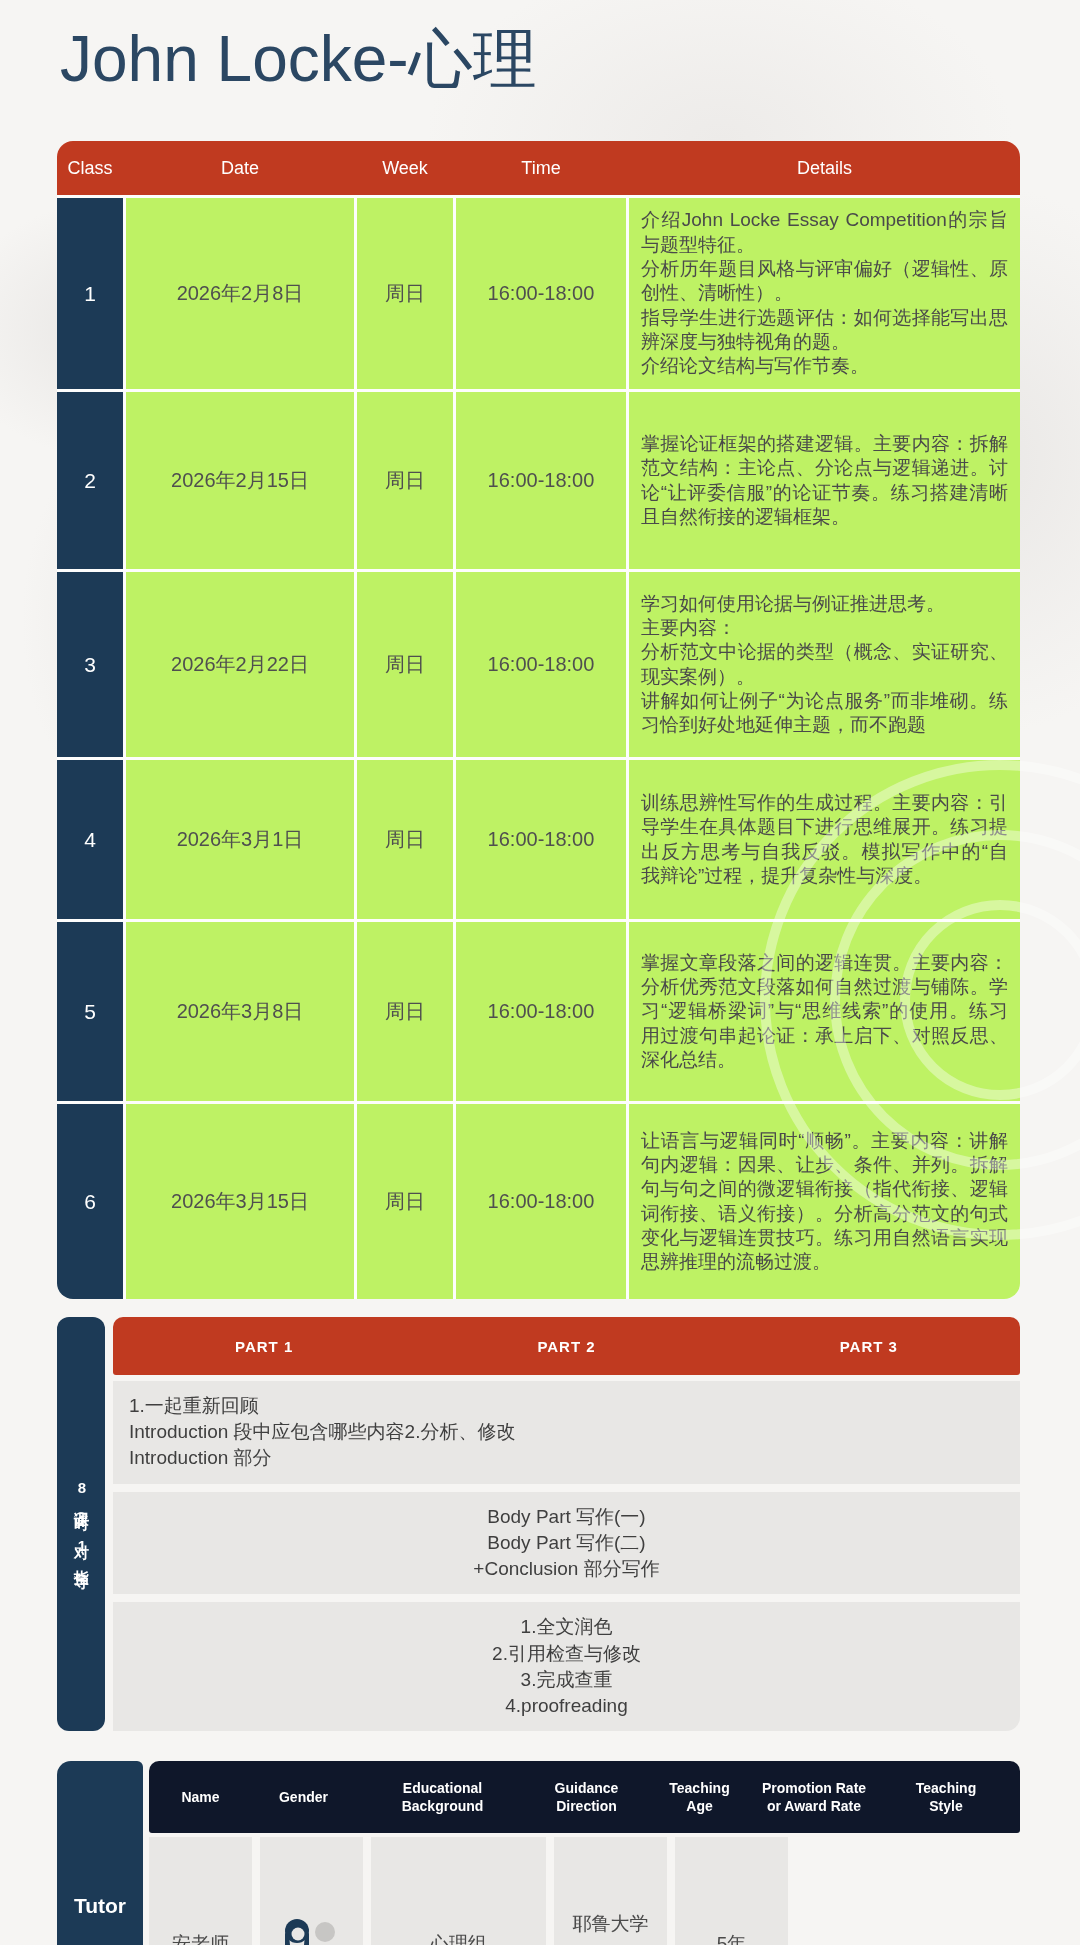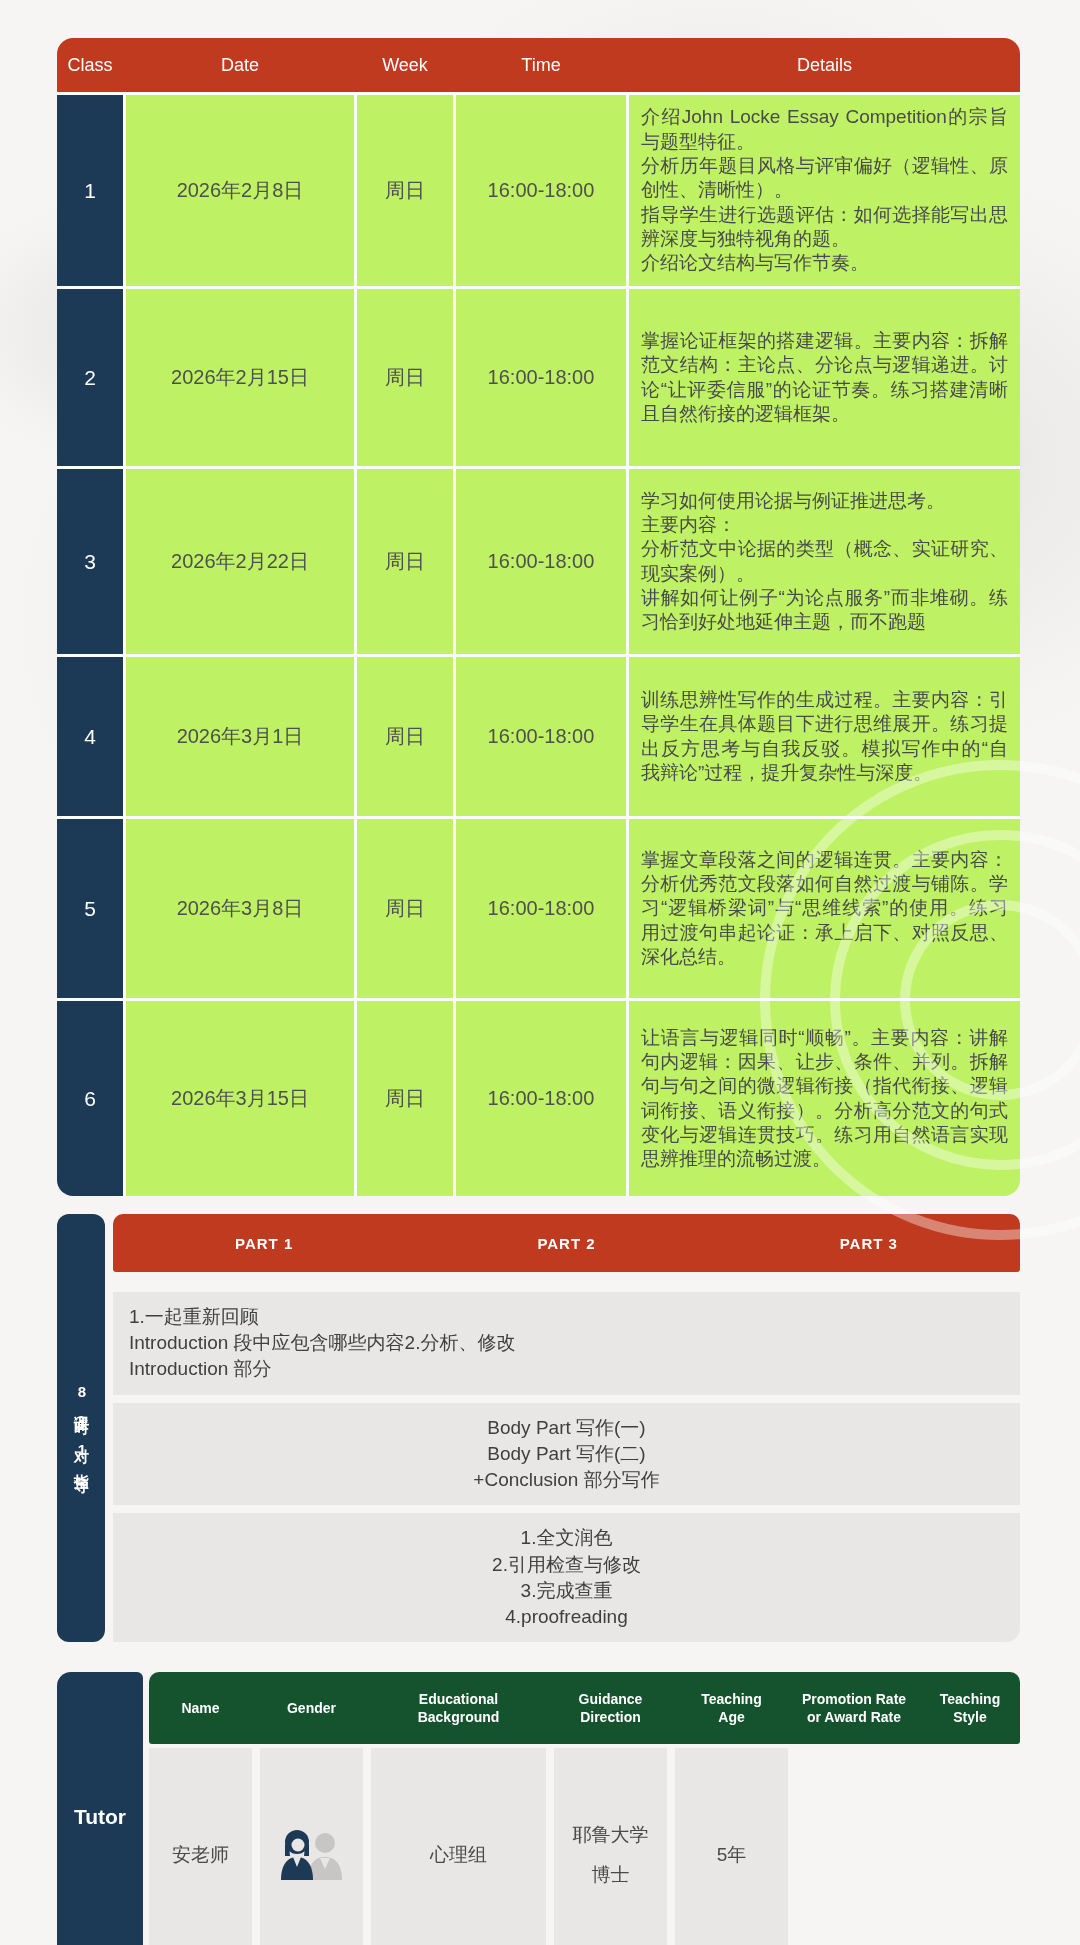--- a/index.html
+++ b/index.html
@@ -41,50 +41,51 @@
   .cell{ background:#bef264; display:flex; align-items:center; justify-content:center; color:#4f4f4f; font-size:20px; }
   .cell.cls{ background:#1c3a56; color:#ffffff; font-size:21px; }
   .cell.det{ justify-content:flex-start; text-align:justify; padding:10px 12px; font-size:19px; line-height:1.28; color:#4a4a4a; white-space:pre-line; }
   .mh1{ min-height:191px; } .mh2{ min-height:177px; } .mh3{ min-height:185px; }
   .mh4{ min-height:159px; } .mh5{ min-height:179px; } .mh6{ min-height:195px; }
 
   
   .parts{ position:relative; z-index:2; margin:18px 60px 0 57px; display:flex; gap:8px; align-items:stretch; }
   .parts-tab{ width:48px; background:#1c3a56; border-radius:12px; display:flex; align-items:center; justify-content:center;
     writing-mode:vertical-rl; text-orientation:upright; color:#fff; font-size:15px; font-weight:700; letter-spacing:4px; padding:10px 0; }
-  .parts-body{ flex:1; display:flex; flex-direction:column; gap:20px; }
+  .parts-body{ flex:1; display:flex; flex-direction:column; gap:6px; }
   .parts-head{ background:#c03a20; border-radius:10px 10px 3px 3px; height:58px; display:grid; grid-template-columns:1fr 1fr 1fr; align-items:center; }
   .parts-head div{ color:#fff; text-align:center; font-size:15px; font-weight:700; letter-spacing:1px; }
   .parts-cells{ display:grid; grid-template-columns:1fr; gap:8px; min-height:128px; }
   .pcell{ background:#e8e7e5; display:flex; align-items:center; padding:12px 16px; font-size:19px; color:#3f3f3f; line-height:1.38; white-space:pre-line; }
   .pcell.left{ justify-content:flex-start; text-align:left; }
   .pcell.center{ justify-content:center; text-align:center; }
   .pcell:last-child{ border-radius:0 0 14px 0; }
 
   
   .tutor{ position:relative; z-index:2; margin:30px 60px 0 57px; display:flex; gap:6px; min-height:290px; }
   .tutor-tab{ width:86px; background:#1c3a56; border-radius:14px 6px 6px 14px; display:flex; align-items:center; justify-content:center;
     color:#fff; font-size:21px; font-weight:700; }
   .tutor-body{ flex:1; display:flex; flex-direction:column; gap:4px; }
-  .tutor-head{ background:#14532d; border-radius:10px 10px 3px 3px; height:72px;
-    display:grid; grid-template-columns:103px 103px 175px 113px 113px 116px 1fr; gap:8px; align-items:center; }
+  .tutor-head{ background:#0f172a; border-radius:10px 10px 3px 3px; height:72px;
+    display:grid; grid-template-columns:103px 103px 175px 113px 113px 116px 1fr; align-items:center; }
   .tutor-head div{ color:#fff; font-size:14px; font-weight:700; text-align:center; line-height:1.3; white-space:pre-line; }
   .tutor-row{ flex:1; display:grid; grid-template-columns:103px 103px 175px 113px 113px 116px 1fr; gap:8px; }
   .tcell{ background:#e8e7e5; display:flex; align-items:center; justify-content:center; text-align:center;
     font-size:19px; color:#4a4a4a; line-height:1.6; white-space:pre-line; padding:8px; }
   .tcell.edu{ line-height:2.1; }
   .tcell.promo{ padding:8px 16px; line-height:1.8; }
   .tcell.style{ border-radius:0 0 16px 0; text-align:left; justify-content:flex-start; padding:8px 4px 8px 12px; line-height:2.0; }
 </style>
 </head>
 <body>
 
 <div class="page">
 
 
+  <h1 class="title">John Locke-心理</h1>
 
   <div class="sched">
     <div class="sched-head">
       <div>Class</div>
       <div>Date</div>
       <div>Week</div>
       <div>Time</div>
       <div>Details</div>
     </div>
 

